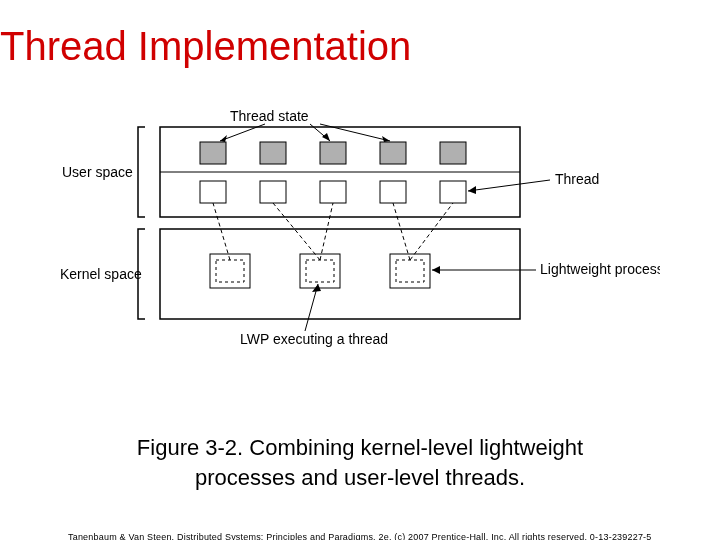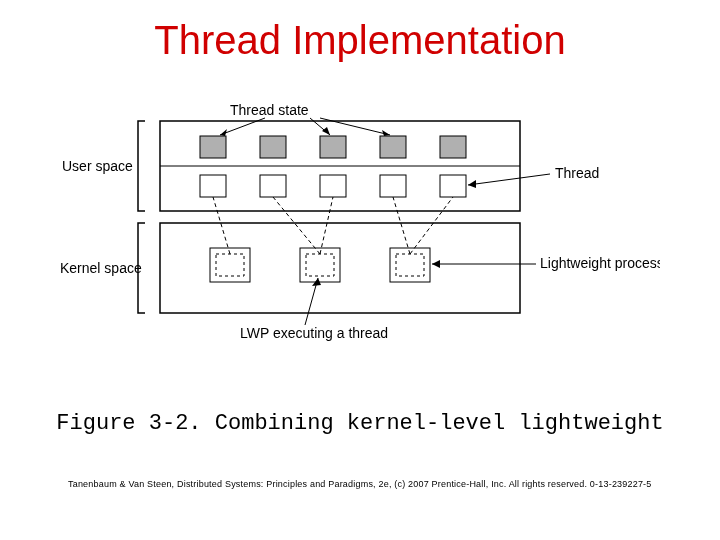--- a/index.html
+++ b/index.html
@@ -5,38 +5,36 @@
   html, body {
     margin: 0;
     padding: 0;
     width: 720px;
     height: 540px;
     background: #ffffff;
     font-family: Arial, Helvetica, sans-serif;
     color: #000;
   }
   .title {
-    text-align: center;
     font-size: 40px;
     color: #d00000;
-    padding-top: 18px;
+    padding-top: 24px;
     font-weight: normal;
   }
   .diagram-wrap {
     position: relative;
     width: 600px;
     height: 250px;
     margin: 40px auto 0 auto;
   }
   .caption {
     text-align: center;
     font-size: 22px;
-    margin-top: 56px;
+    margin-top: 74px;
     line-height: 1.35;
-    font-family: Liberation Mono, monospace;
   }
   .footer {
     font-size: 9px;
     text-align: left;
     padding-left: 68px;
     margin-top: 40px;
     letter-spacing: 0.2px;
   }
   svg text {
     font-family: Arial, Helvetica, sans-serif;
@@ -112,15 +110,16 @@
 
   <text x="180" y="235" font-size="14">LWP executing a thread</text>
   <line x1="245" y1="222" x2="258" y2="175" stroke="#000" stroke-width="1"></line>
   <polygon points="258,175 252,183 261,182" fill="#000"></polygon>
 
 </svg>
 </div>
 
 <div class="caption">
   <span>Figure 3-2. Combining kernel-level lightweight</span><br>
+  <span>processes and user-level threads.</span>
 </div>
 
 <div class="footer">Tanenbaum &amp; Van Steen, Distributed Systems: Principles and Paradigms, 2e, (c) 2007 Prentice-Hall, Inc. All rights reserved. 0-13-239227-5</div>
 
 </body></html>

